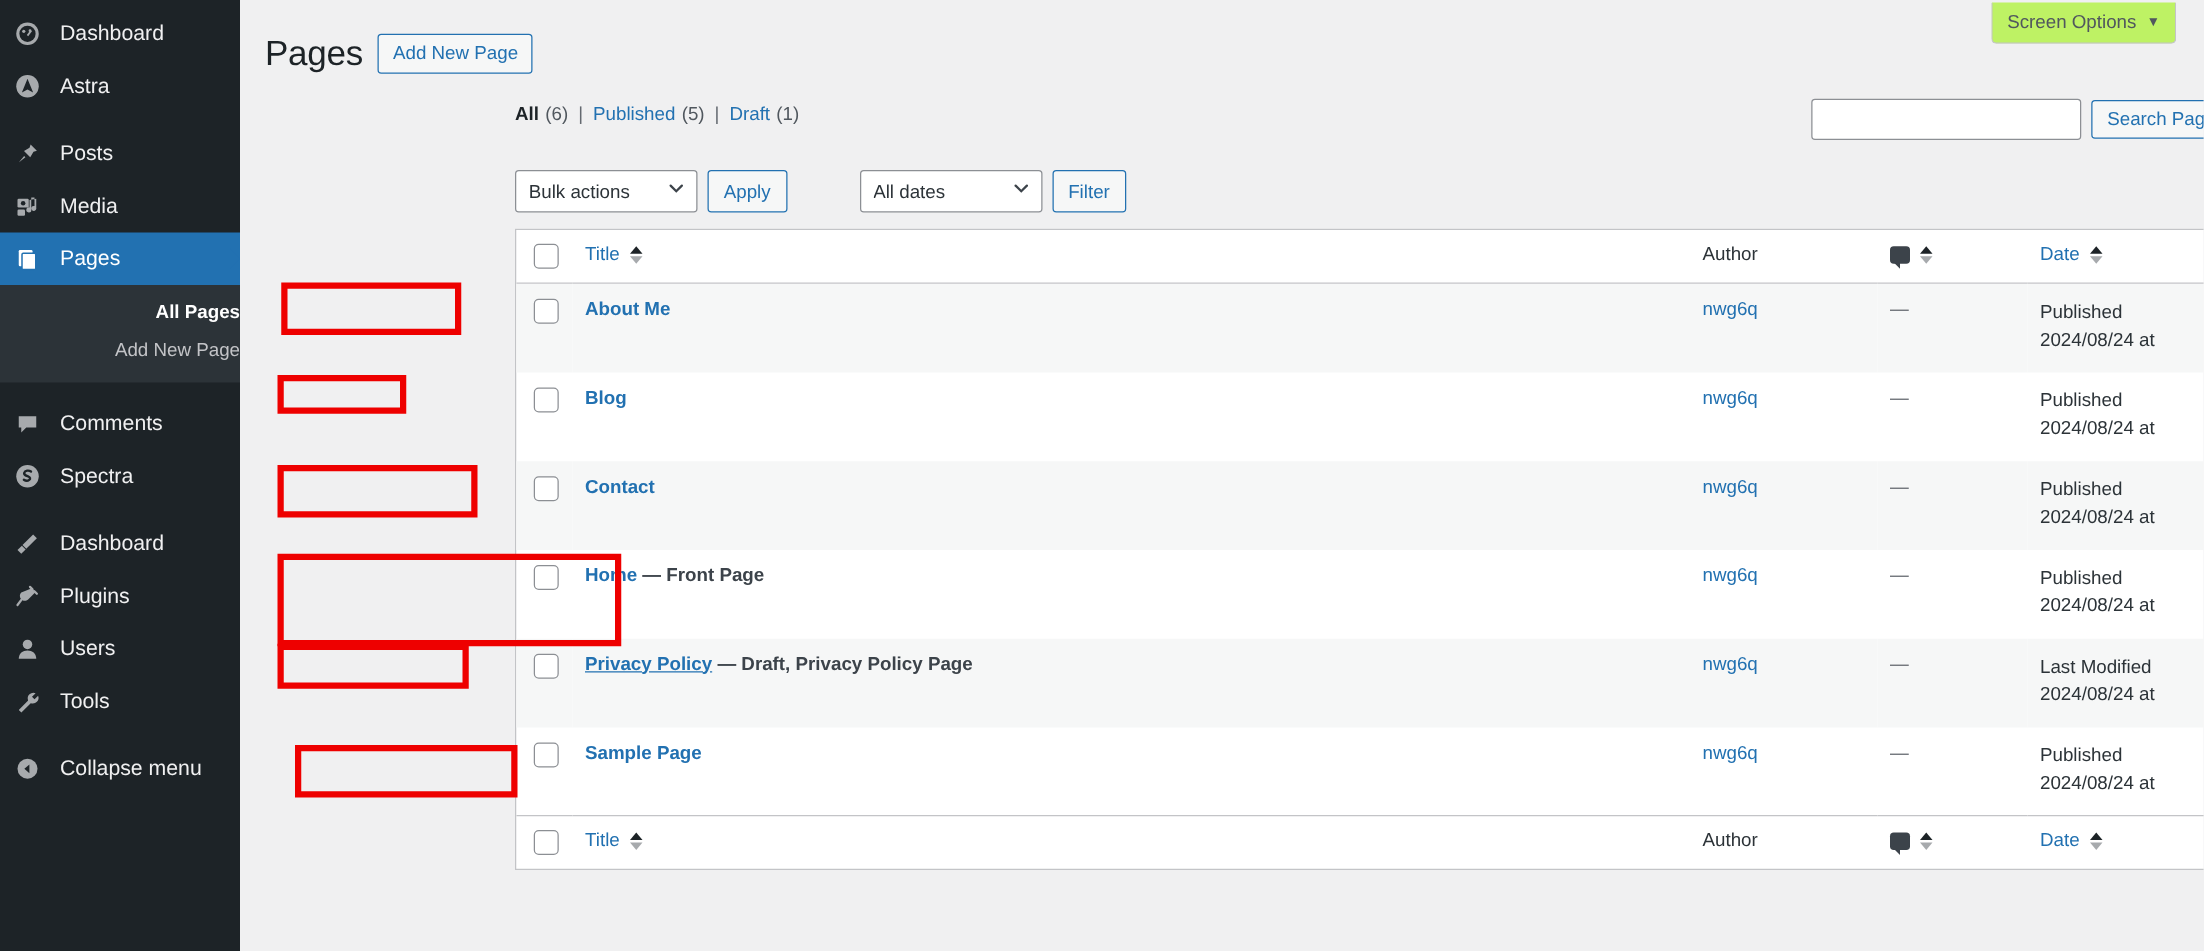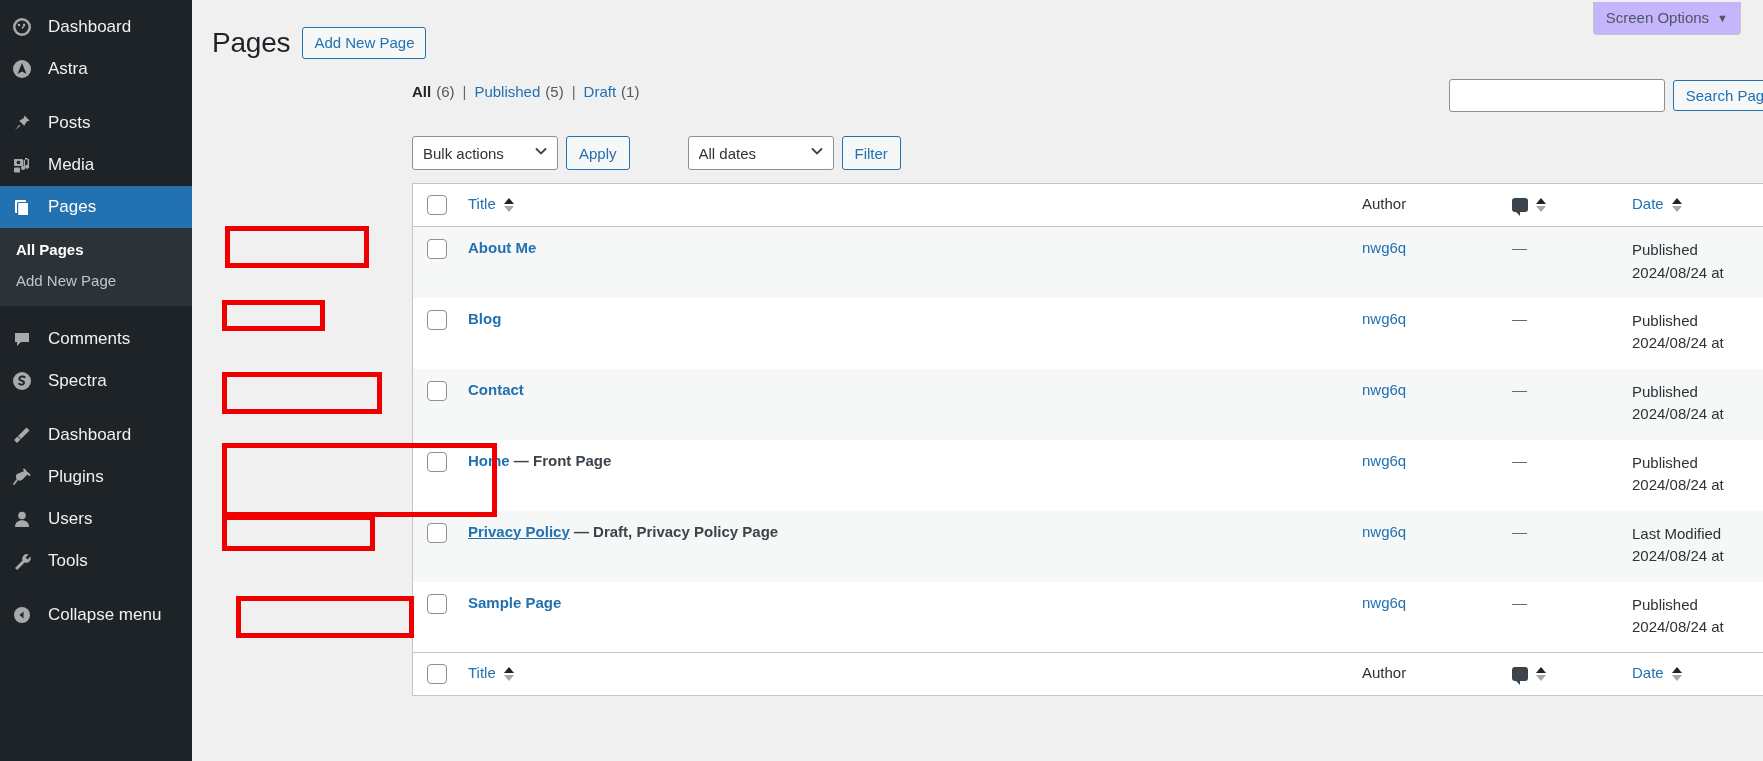--- a/index.html
+++ b/index.html
@@ -35,33 +35,33 @@
   }
   .menu-item.current .ico { color: #fff; }
   .menu-item.current::after {
     content: ""; position: absolute; right: -8px; top: 50%;
     margin-top: -8px; border: 8px solid transparent;
     border-left-color: #2271b1;
   }
   .submenu { background: #2c3338; padding: 6px 0 10px 0; }
   .submenu .sub-item {
     display: block; font-size: 15px; color: #c3c4c7;
-    padding: 7px 0 7px 16px; cursor: pointer;
+    padding: 7px 0 7px 16px; cursor: pointer; text-align: right;
   }
   .submenu .sub-item.active { color: #fff; font-weight: bold; }
 
   
   .main {
     flex: 1; height: 761px; position: relative;
     background: #f0f0f1; overflow: hidden;
   }
 
   .screen-options {
     position: absolute; top: 2px; right: 22px;
-    background: #c4b5fd; border: 1px solid #c3c4c7; border-top: none;
+    background: #bef264; border: 1px solid #c3c4c7; border-top: none;
     border-radius: 0 0 4px 4px;
     padding: 7px 12px 8px 12px;
     font-size: 15px; color: #50575e; cursor: pointer;
     display: flex; align-items: center; gap: 8px;
   }
   .screen-options .caret { font-size: 11px; color:#50575e; }
 
   .page-head {
     position: absolute; top: 27px; left: 20px;
     display: flex; align-items: center; gap: 12px;

